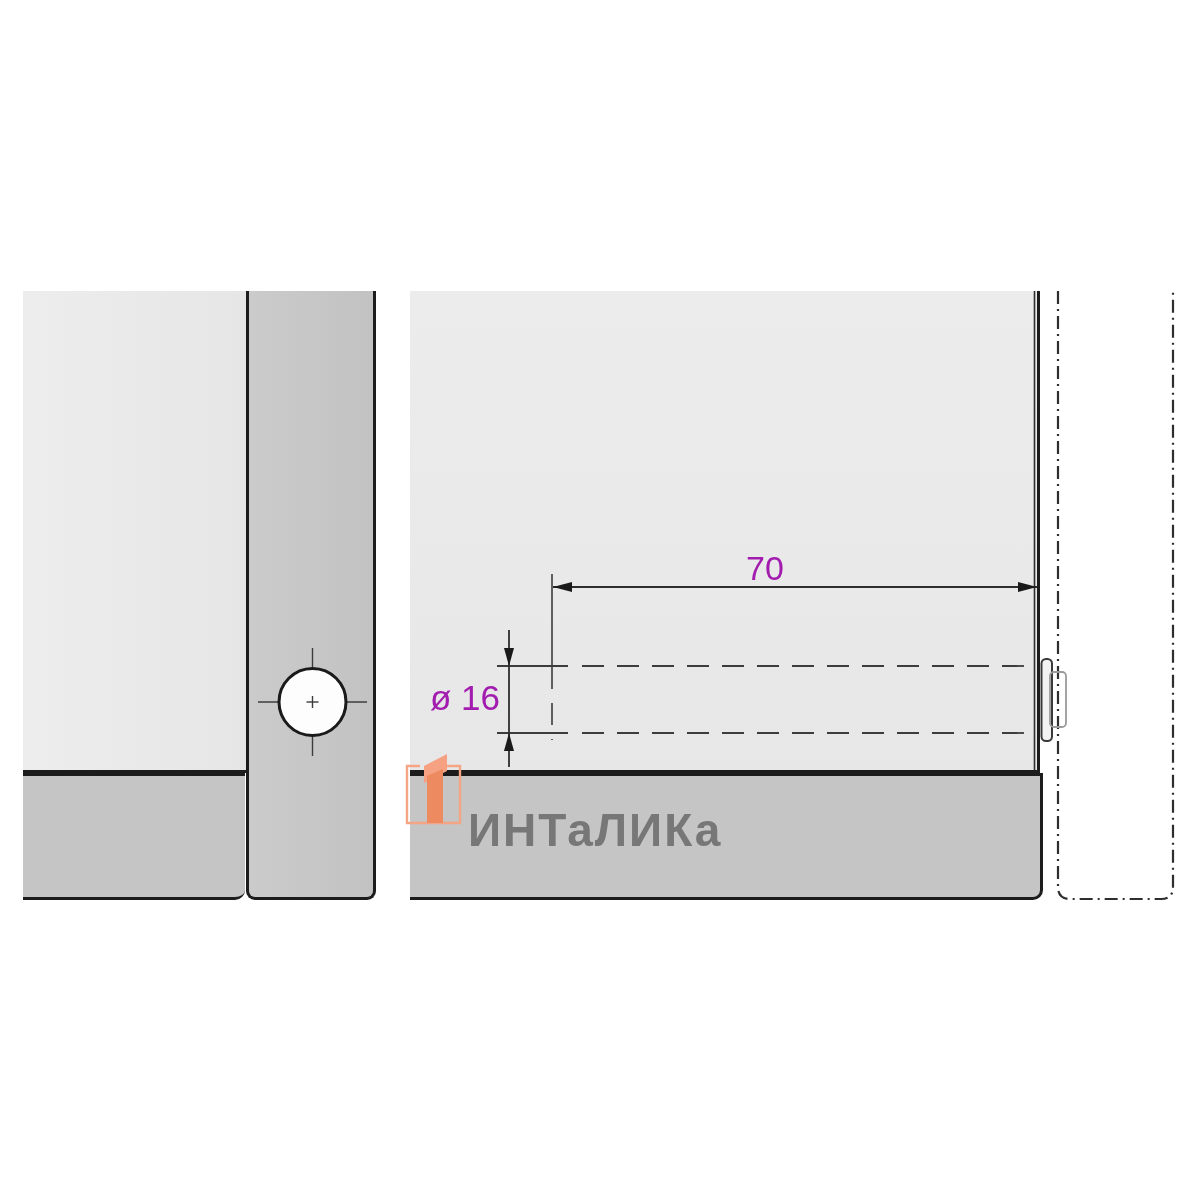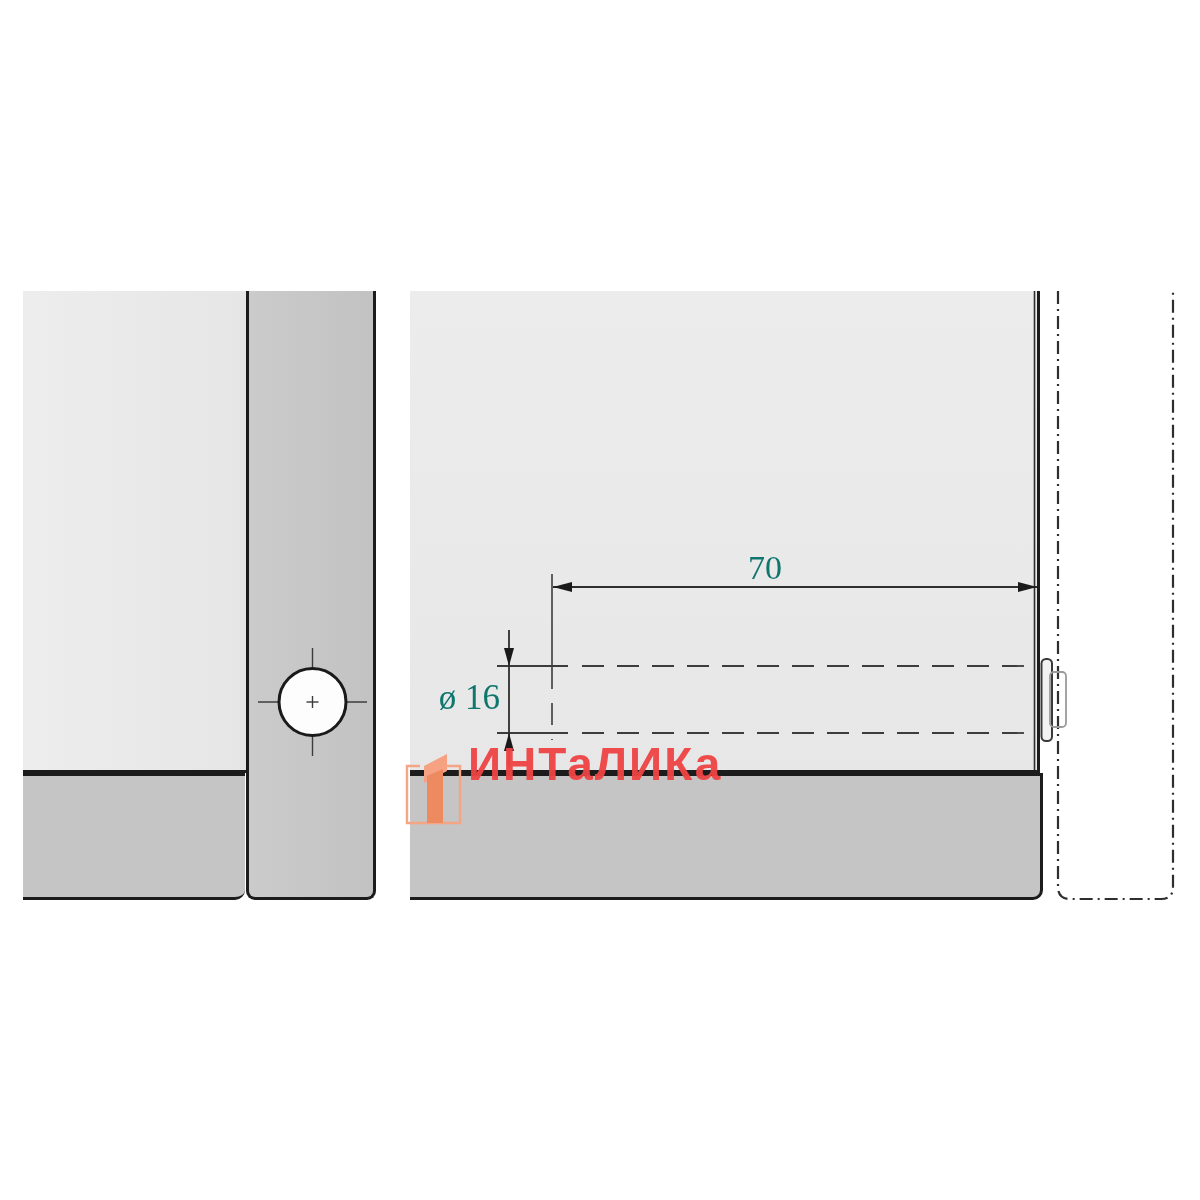--- a/index.html
+++ b/index.html
@@ -31,29 +31,29 @@
     border-right:3px solid #1c1c1c;border-bottom:3px solid #1c1c1c;
   }
   .strip-bottom-right{
     left:410px;top:773px;width:633px;height:127px;
     background:#c5c5c5;
     border-top:3px solid #1c1c1c;border-right:3px solid #1c1c1c;border-bottom:3px solid #1c1c1c;
     border-radius:0 0 10px 0;
   }
   svg.overlay{position:absolute;left:0;top:0;width:1200px;height:1200px;}
   .dim-label{
-    position:absolute;color:#0f766e;font-size:34px;line-height:1;
-    font-family:Liberation Serif, serif;
+    position:absolute;color:#a21caf;font-size:34px;line-height:1;
+    font-family:Liberation Sans, sans-serif;
   }
   .dim-label.depth{left:700px;top:551px;width:130px;text-align:center;}
   .dim-label.dia{left:396px;top:680px;width:104px;text-align:right;font-size:35px;}
   .watermark-text{
-    position:absolute;left:468px;top:741px;
+    position:absolute;left:468px;top:807px;
     font-size:46px;font-weight:bold;letter-spacing:2px;line-height:1;
-    color:#ef4444;opacity:0.95;
+    color:#737373;opacity:0.95;
     font-family:"Liberation Sans", sans-serif;
   }
 </style>
 </head>
 <body>
 
 <div class="canvas">
 
   <div class="panel panel-left-side"></div>
   <div class="panel strip-bottom-left"></div>

